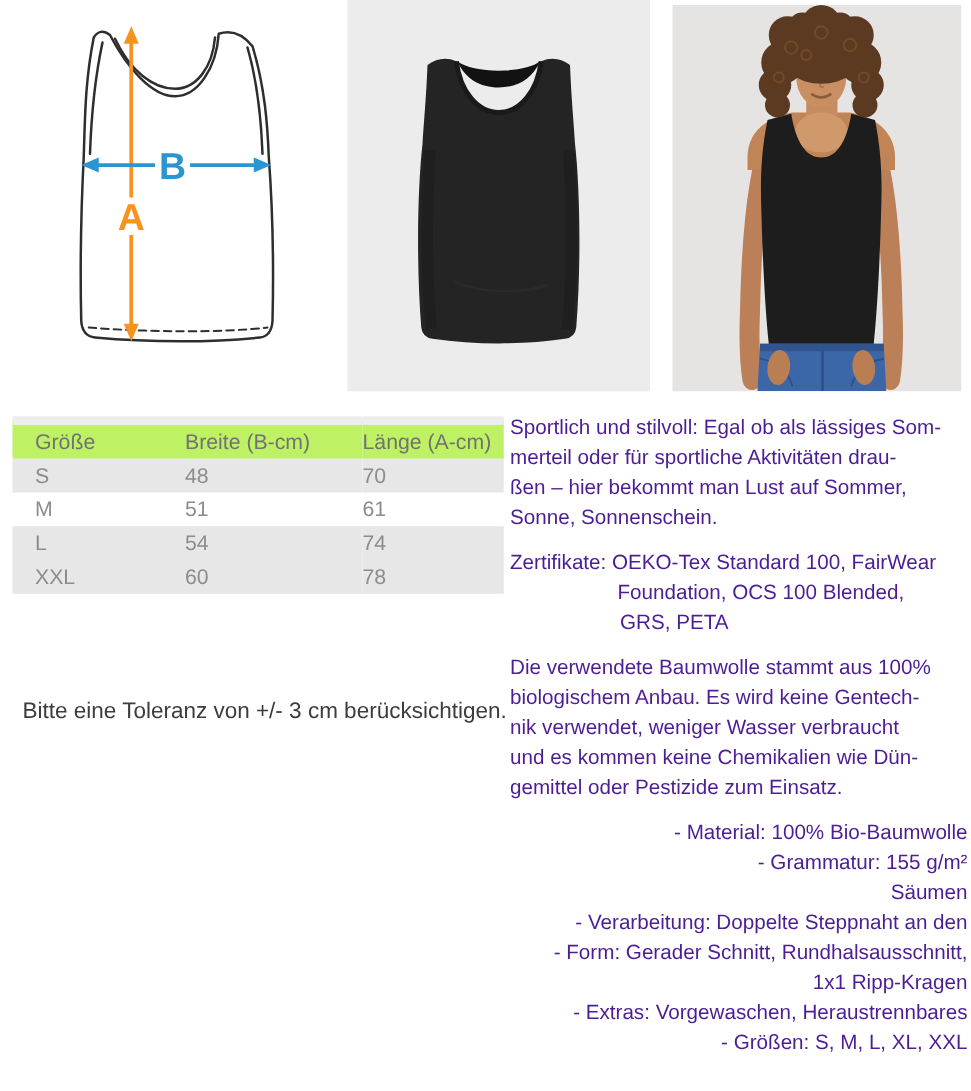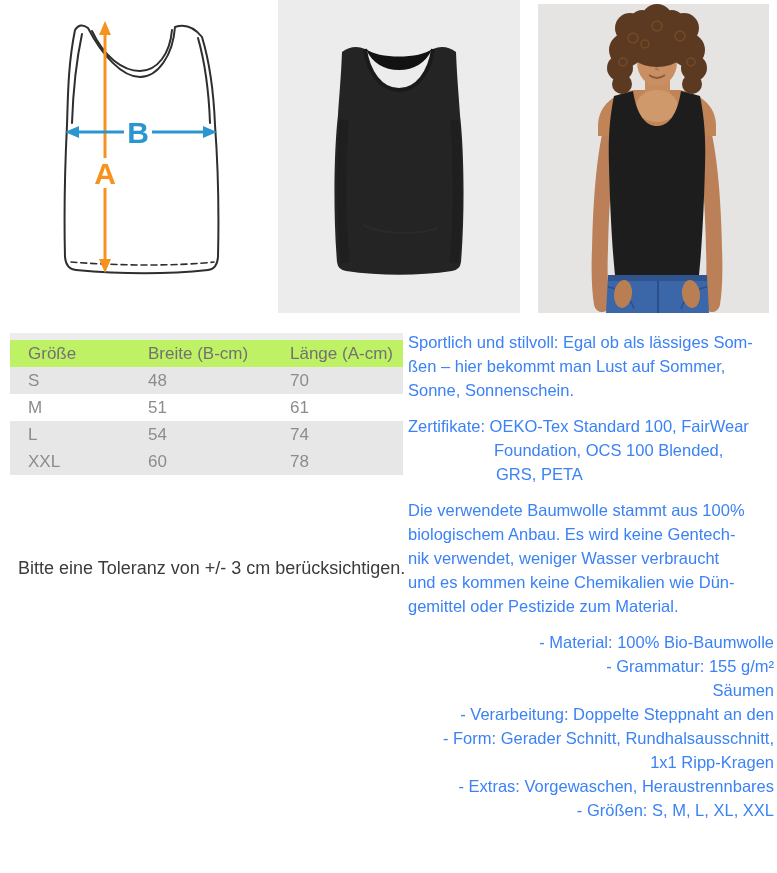--- a/index.html
+++ b/index.html
@@ -39,21 +39,21 @@
   .size-table .c3{width:113px;}
 
   .tolerance{
     position:absolute;left:18px;top:558px;
     font-size:18px;color:#3c3c3c;white-space:nowrap;
   }
 
   
   .desc{
     position:absolute;left:408px;top:330px;width:366px;
-    font-size:16.5px;color:#3b82f6;
+    font-size:16.5px;color:#4c1d95;
   }
   .desc .para{margin:0 0 12px 0;}
   .desc .para:last-child{margin-bottom:0;text-align:right;}
   .desc .line{height:24px;line-height:24px;white-space:nowrap;}
   .ind-cert{padding-left:86px;}
   .ind-cert2{padding-left:88px;}
   .ind-saeumen{padding-left:99px;}
   .ind-ripp{padding-left:60px;}
   .ind-label{padding-left:67px;}
 </style>
@@ -220,34 +220,35 @@
         <td class="c3">78</td>
       </tr>
     </tbody>
   </table>
 
   <div class="tolerance">Bitte eine Toleranz von +/- 3 cm berücksichtigen.</div>
 
   <div class="desc">
     <div class="para">
       <div class="line">Sportlich und stilvoll: Egal ob als lässiges Som-</div>
+      <div class="line">merteil oder für sportliche Aktivitäten drau-</div>
       <div class="line">ßen – hier bekommt man Lust auf Sommer,</div>
       <div class="line">Sonne, Sonnenschein.</div>
     </div>
     <div class="para">
       <div class="line">Zertifikate: OEKO-Tex Standard 100, FairWear</div>
       <div class="line ind-cert">Foundation, OCS 100 Blended,</div>
       <div class="line ind-cert2">GRS, PETA</div>
     </div>
     <div class="para">
       <div class="line">Die verwendete Baumwolle stammt aus 100%</div>
       <div class="line">biologischem Anbau. Es wird keine Gentech-</div>
       <div class="line">nik verwendet, weniger Wasser verbraucht</div>
       <div class="line">und es kommen keine Chemikalien wie Dün-</div>
-      <div class="line">gemittel oder Pestizide zum Material.</div>
+      <div class="line">gemittel oder Pestizide zum Einsatz.</div>
     </div>
     <div class="para">
       <div class="line">- Material: 100% Bio-Baumwolle</div>
       <div class="line">- Grammatur: 155 g/m²</div>
       <div class="line ind-saeumen">Säumen</div>
       <div class="line">- Verarbeitung: Doppelte Steppnaht an den</div>
       <div class="line">- Form: Gerader Schnitt, Rundhalsausschnitt,</div>
       <div class="line ind-ripp">1x1 Ripp-Kragen</div>
       <div class="line">- Extras: Vorgewaschen, Heraustrennbares</div>
       <div class="line">- Größen: S, M, L, XL, XXL</div>

